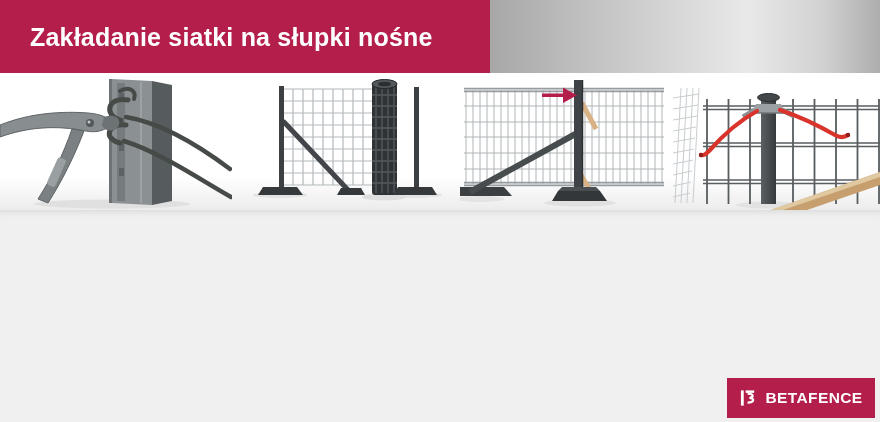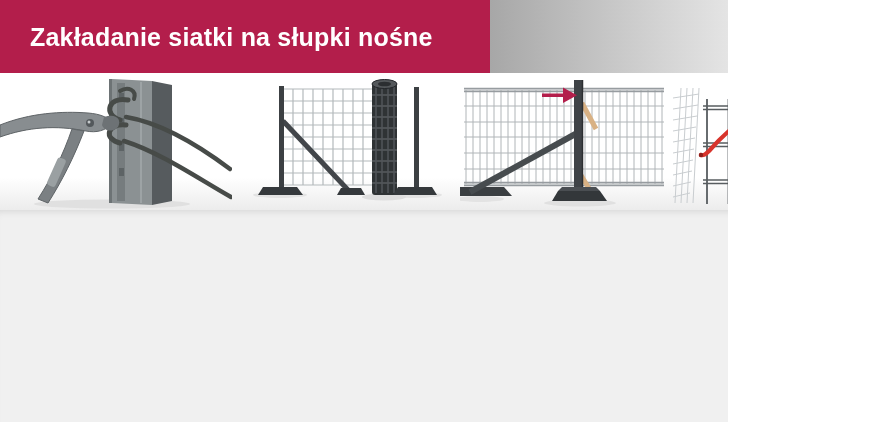--- a/index.html
+++ b/index.html
@@ -3,21 +3,21 @@
 <meta charset="utf-8">
 <style>
   :root{
     --accent:#b31e4b;
     --body-text:#8b8b8b;
     --wire-red:#d8342c;
   }
   *{box-sizing:border-box;margin:0;padding:0;}
   body{background:#ffffff;font-family:"Liberation Sans",sans-serif;}
   .canvas{
-    position:relative;width:728px;height:422px;background:#ffffff;overflow:hidden;
+    position:relative;width:880px;height:422px;background:#ffffff;overflow:hidden;
   }
   
   .header-red{
     position:absolute;left:0;top:0;width:490px;height:73px;
     background:var(--accent);
   }
   .header-title{
     position:absolute;left:30px;top:0;height:73px;line-height:75px;
     color:#ffffff;font-size:25px;font-weight:bold;letter-spacing:.2px;white-space:nowrap;
   }
@@ -195,14 +195,22 @@
       </g>
       <circle cx="28" cy="82" r="2.2" fill="#8e1f1a"></circle>
       <circle cx="175" cy="62" r="2.2" fill="#8e1f1a"></circle>
     </svg>
   </div>
 
   <div class="gray-section">
     
   </div>
 
+  <div class="logo-box">
+    <svg width="19" height="18" viewBox="0 0 20 18">
+      <rect x="2" y="1" width="3" height="16" fill="#ffffff"></rect>
+      <rect x="7" y="1" width="9" height="2.6" fill="#ffffff"></rect>
+      <path d="M9,4.5 C15.5,4.5 16,8.2 11,8.8 C16.5,9 16.5,14 9,13.8" stroke="#ffffff" stroke-width="2.4" fill="none"></path>
+    </svg>
+    <span class="logo-text">BETAFENCE</span>
+  </div>
 
 </div>
 
 </body></html>

